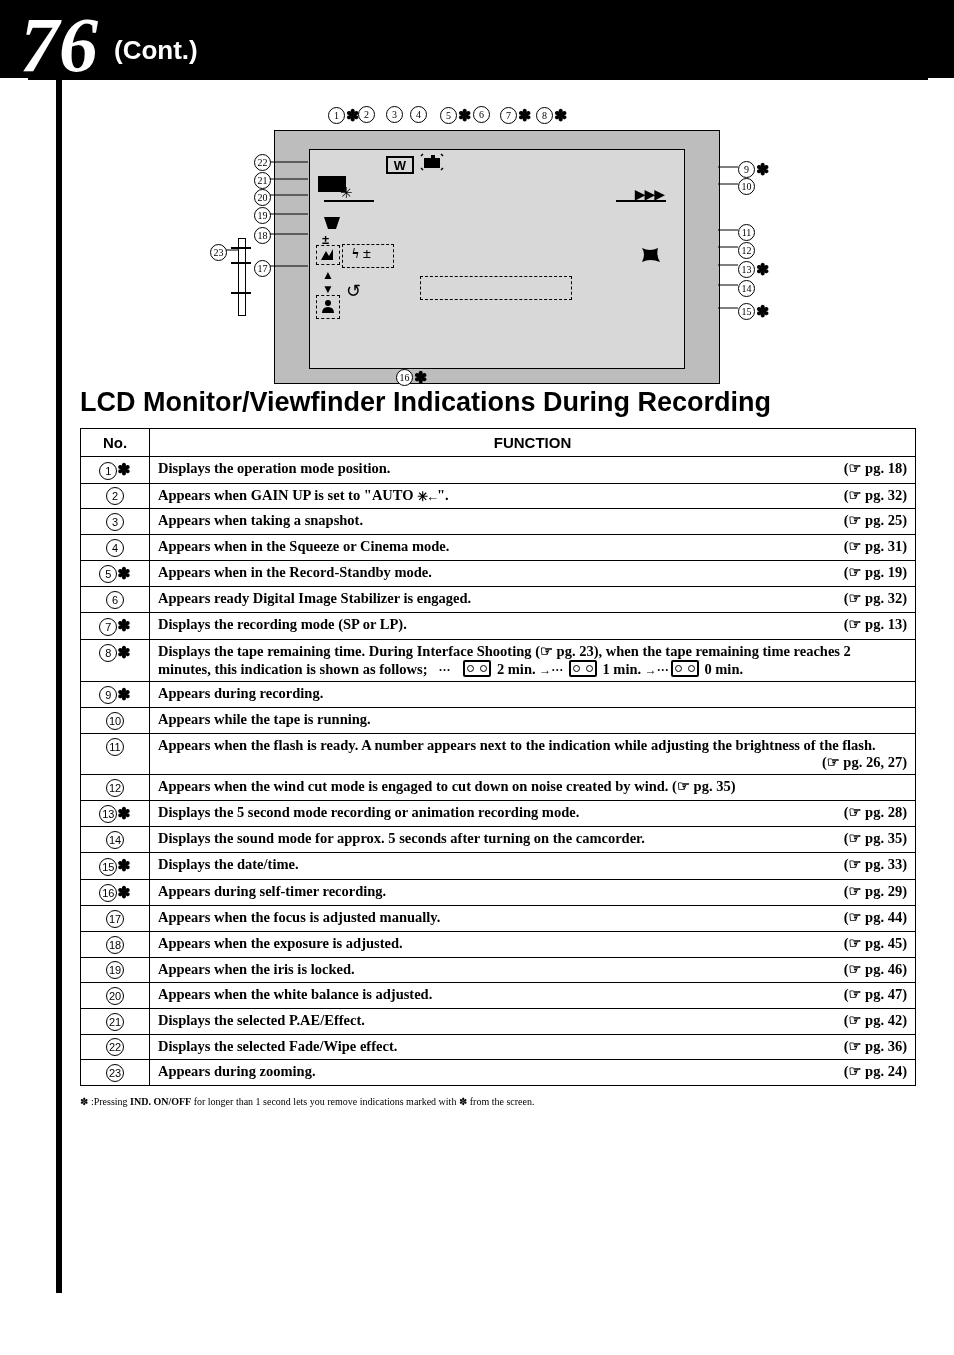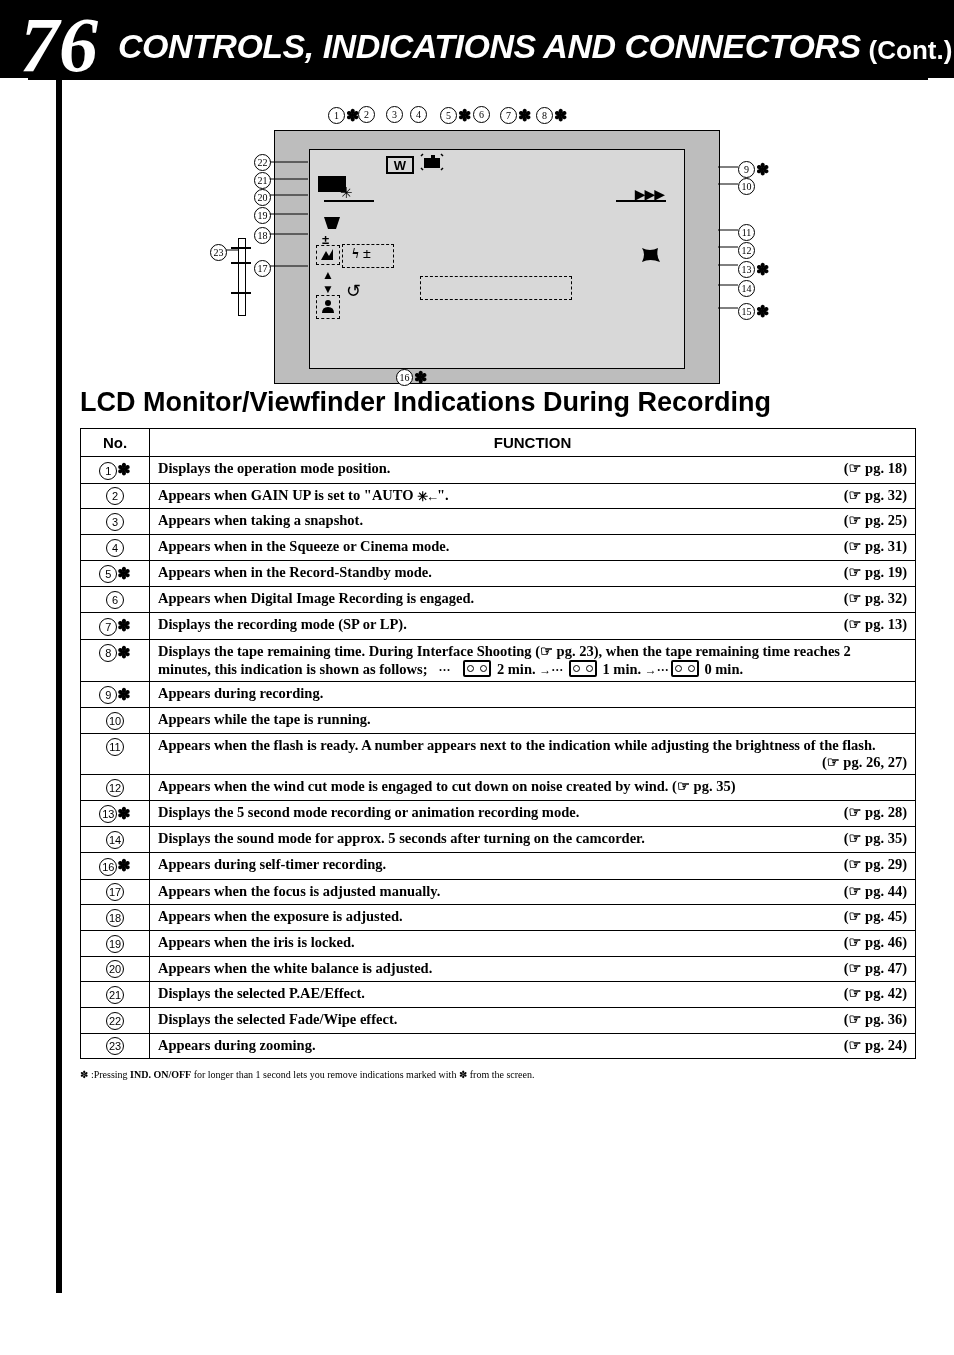--- a/index.html
+++ b/index.html
@@ -204,21 +204,20 @@
     font-size:12px;
     vertical-align:0;
   }
 </style>
 </head>
 <body>
 
 <div class="page">
   <div class="header">
     <div class="page-number">76</div>
-    <div class="header-title">CONTROLS, INDICATIONS AND CONNECTORS</div>
     <div class="header-cont">(Cont.)</div>
   </div>
   <div class="hbar"></div>
   <div class="vbar"></div>
 
   <div class="content">
     <div class="diagram-area">
       <div class="diagram-placeholder">
         <div class="frame-outer">
           <div class="frame-inner">
@@ -436,21 +435,21 @@
               <div class="row-flex">
                 <b>Appears when in the Record-Standby mode.</b>
                 <b class="pg-ref">(☞ pg. 19)</b>
               </div>
             </td>
           </tr>
           <tr>
             <td class="col-no"><span class="num-circ">6</span></td>
             <td>
               <div class="row-flex">
-                <b>Appears when Digital Image Recording is engaged.</b>
+                <b>Appears ready Digital Image Stabilizer is engaged.</b>
                 <b class="pg-ref">(☞ pg. 32)</b>
               </div>
             </td>
           </tr>
           <tr>
             <td class="col-no"><span class="num-circ">7</span><span class="ast">✽</span></td>
             <td>
               <div class="row-flex">
                 <b>Displays the recording mode (SP or LP).</b>
                 <b class="pg-ref">(☞ pg. 13)</b>
@@ -495,20 +494,29 @@
                 <b class="pg-ref">(☞ pg. 28)</b>
               </div>
             </td>
           </tr>
           <tr>
             <td class="col-no"><span class="num-circ">14</span></td>
             <td>
               <div class="row-flex">
                 <b>Displays the sound mode for approx. 5 seconds after turning on the camcorder.</b>
                 <b class="pg-ref">(☞ pg. 35)</b>
+              </div>
+            </td>
+          </tr>
+          <tr>
+            <td class="col-no"><span class="num-circ">15</span><span class="ast">✽</span></td>
+            <td>
+              <div class="row-flex">
+                <b>Displays the date/time.</b>
+                <b class="pg-ref">(☞ pg. 33)</b>
               </div>
             </td>
           </tr>
           <tr>
             <td class="col-no"><span class="num-circ">16</span><span class="ast">✽</span></td>
             <td>
               <div class="row-flex">
                 <b>Appears during self-timer recording.</b>
                 <b class="pg-ref">(☞ pg. 29)</b>
               </div>

